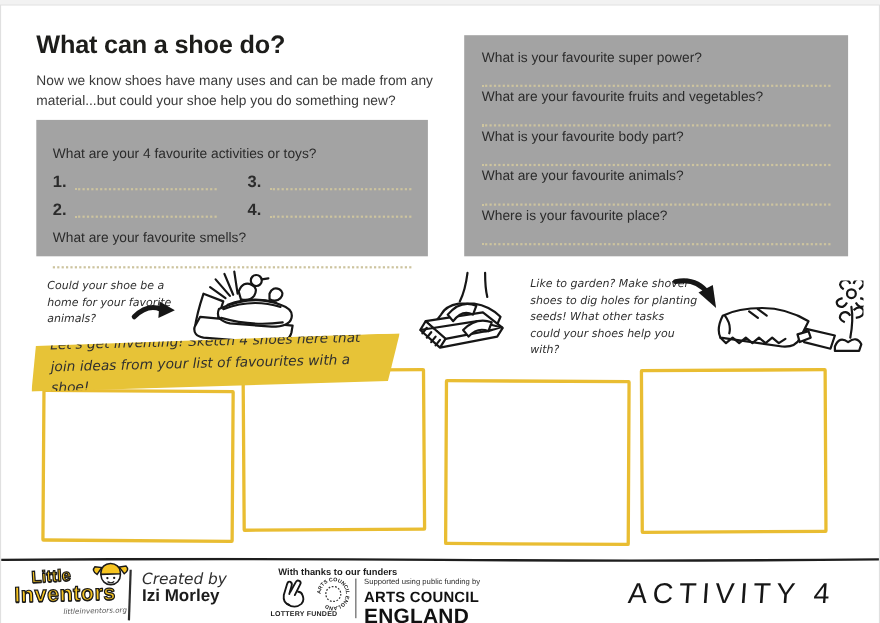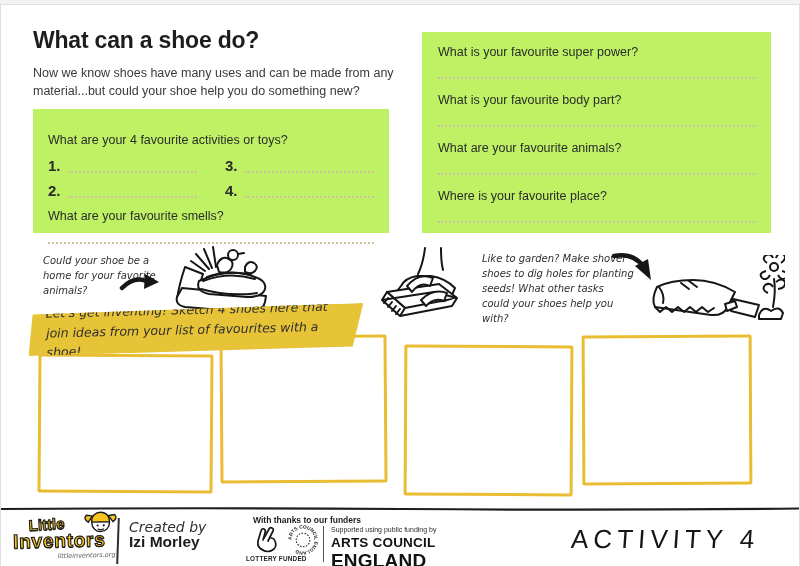--- a/index.html
+++ b/index.html
@@ -8,21 +8,21 @@
     position:relative;width:800px;height:566px;margin:4px auto;background:#fff;
     border:1px solid #e0e0e0;overflow:hidden;
     font-family:"Liberation Sans",sans-serif;color:#2b2b2b;
   }
   .abs{position:absolute;}
   .hand{font-family:cursive,"DejaVu Sans",sans-serif;font-style:italic;color:#2e2e2e;}
 
   .title{left:32px;top:22px;font-size:23px;font-weight:bold;color:#1d1d1b;letter-spacing:-0.2px;}
   .intro{left:32px;top:60px;width:368px;font-size:12.5px;line-height:1.4;color:#3a3a3a;}
 
-  .ybox{background:#bef264;}
+  .ybox{background:#a3a3a3;}
   .left-box{left:32px;top:104px;width:356px;height:124px;padding:24px 15px 10px;}
   .right-box{left:421px;top:27px;width:349px;height:201px;padding:13px 16px 10px;
     display:flex;flex-direction:column;justify-content:space-between;}
   .q{font-size:12.5px;color:#2b2b2b;}
   .fill-line{border-bottom:2px dotted #cdc49f;height:12px;}
   .num-grid{display:grid;grid-template-columns:1fr 1fr;column-gap:28px;row-gap:10px;margin-top:11px;}
   .num-cell{display:flex;align-items:flex-end;}
   .num{font-weight:bold;font-size:15px;margin-right:7px;line-height:1;}
   .num-cell .fill-line{flex:1;}
   .smells-q{margin-top:11px;}
@@ -107,20 +107,24 @@
         <span class="fill-line"></span>
       </div>
     </div>
     <div class="q smells-q">What are your favourite smells?</div>
     <div class="fill-line full-line"></div>
   </div>
 
   <div class="abs ybox right-box">
     <div class="q-item">
       <div class="q">What is your favourite super power?</div>
+      <div class="fill-line"></div>
+    </div>
+    <div class="q-item">
+      <div class="q">What are your favourite fruits and vegetables?</div>
       <div class="fill-line"></div>
     </div>
     <div class="q-item">
       <div class="q">What is your favourite body part?</div>
       <div class="fill-line"></div>
     </div>
     <div class="q-item">
       <div class="q">What are your favourite animals?</div>
       <div class="fill-line"></div>
     </div>

